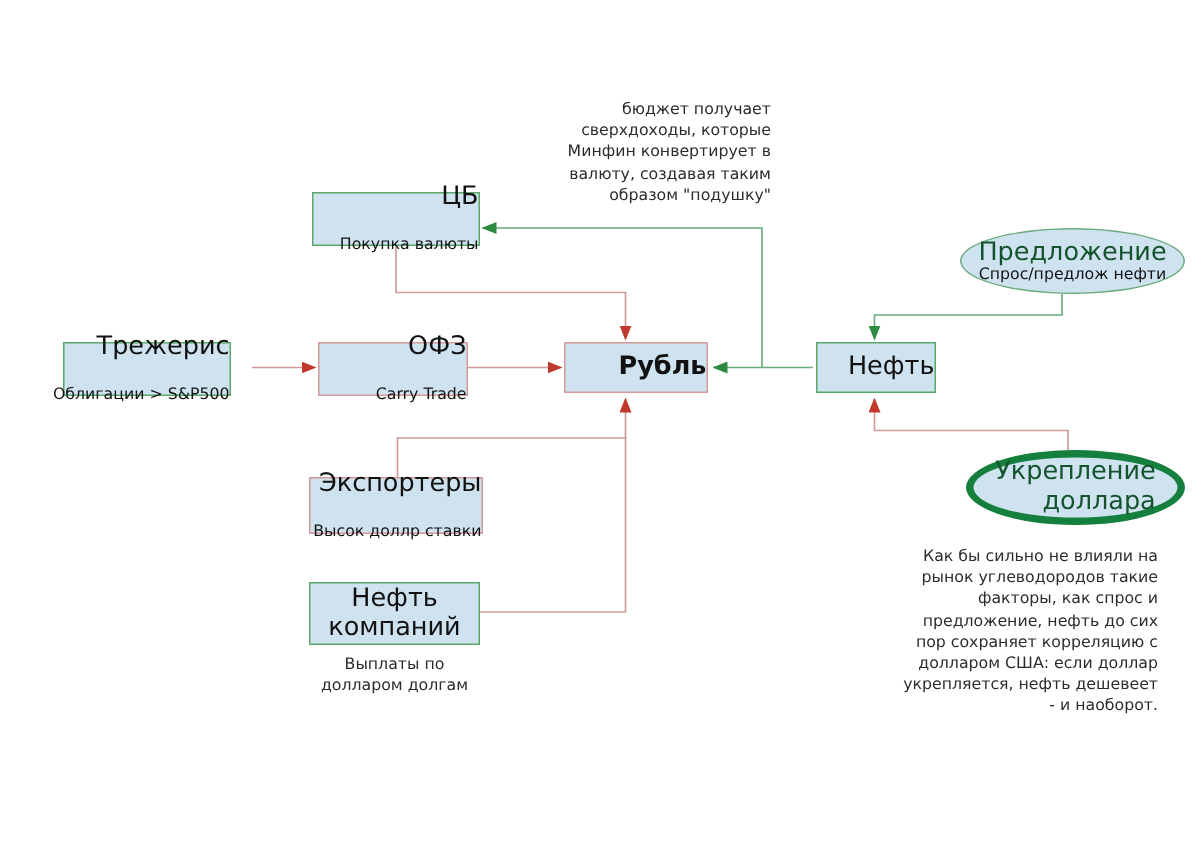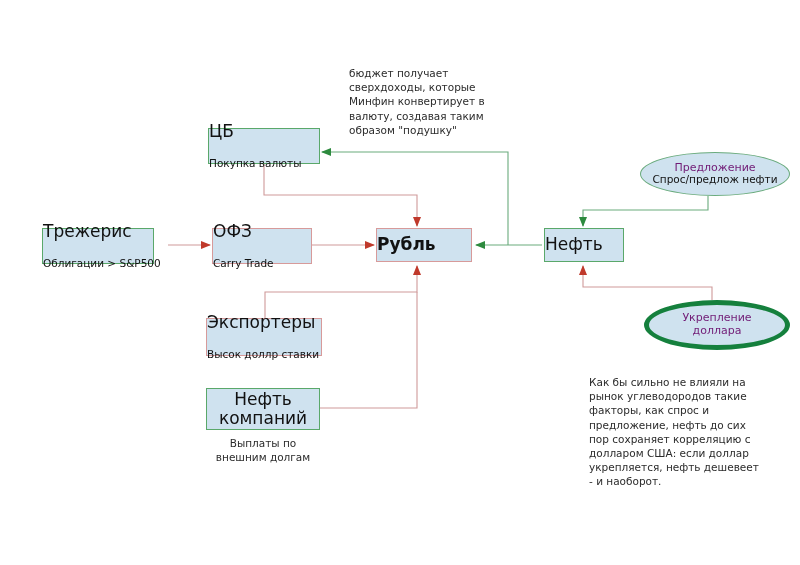--- a/index.html
+++ b/index.html
@@ -16,21 +16,21 @@
   svg#edges{
     position:absolute;left:0;top:0;width:800px;height:565px;
     pointer-events:none;
   }
   .node{
     position:absolute;
     box-sizing:border-box;
     background:#cfe2ef;
     display:flex;
     flex-direction:column;
-    align-items:flex-start;
+    align-items:flex-end;
     justify-content:center;
     text-align:center;
     line-height:1.05;
   }
   .node .title{
     color:#111;
     font-size:17px;
     letter-spacing:0px;
     white-space:nowrap;
   }
@@ -54,29 +54,29 @@
     border-radius:50%;
     display:flex;
     flex-direction:column;
     align-items:center;
     justify-content:center;
     text-align:center;
     line-height:1.08;
   }
   .ellipse.green{border:1px solid #6aab7d;}
   .ellipse.plain{border:5px solid #15803d;}
-  .ellipse .title{font-size:11px;color:#701a75;white-space:nowrap;}
+  .ellipse .title{font-size:17px;color:#14532d;white-space:nowrap;text-align:right;}
   .ellipse .title.two{white-space:normal;line-height:1.15;}
   .ellipse .sub{font-size:10.5px;color:#111;margin-top:0px;white-space:nowrap;}
   .note{
     position:absolute;
     color:#2b2b2b;
     font-size:10.5px;
     line-height:1.35;
-    text-align:left;
+    text-align:right;
   }
   .caption{
     position:absolute;
     color:#2b2b2b;
     font-size:10.5px;
     line-height:1.35;
     text-align:center;
   }
 </style>
 </head>
@@ -167,17 +167,17 @@
     <div class="title">Предложение</div>
     <div class="sub">Спрос/предлож нефти</div>
   </div>
 
   <div class="ellipse plain" style="left:644px;top:300px;width:146px;height:50px;padding:0 18px;">
     <div class="title two">Укрепление доллара</div>
   </div>
 
   <div class="note" style="left:349px;top:66px;width:165px;">бюджет получает сверхдоходы, которые Минфин конвертирует в валюту, создавая таким образом "подушку"</div>
 
-  <div class="note" style="left:589px;top:364px;width:170px;margin-top:11px;">Как бы сильно не влияли на рынок углеводородов такие факторы, как спрос и предложение, нефть до сих пор сохраняет корреляцию с долларом США: если доллар укрепляется, нефть дешевеет - и наоборот.</div>
+  <div class="note" style="left:602px;top:364px;width:170px;">Как бы сильно не влияли на рынок углеводородов такие факторы, как спрос и предложение, нефть до сих пор сохраняет корреляцию с долларом США: если доллар укрепляется, нефть дешевеет - и наоборот.</div>
 
-  <div class="caption" style="left:203px;top:436px;width:120px;">Выплаты по внешним долгам</div>
+  <div class="caption" style="left:203px;top:436px;width:120px;">Выплаты по долларом долгам</div>
 
 </div>
 
 </body></html>

